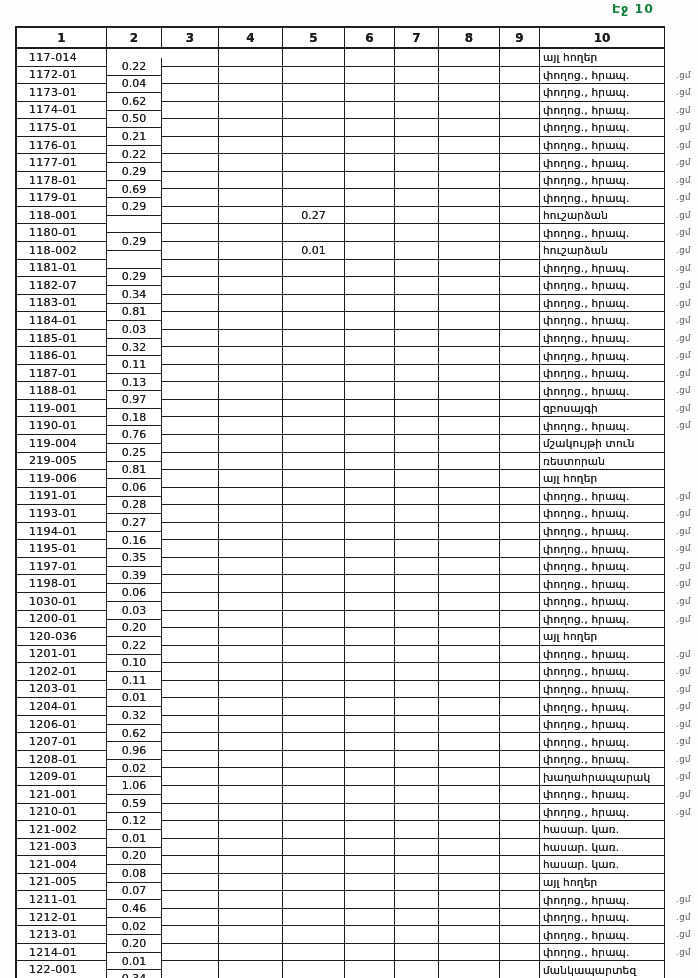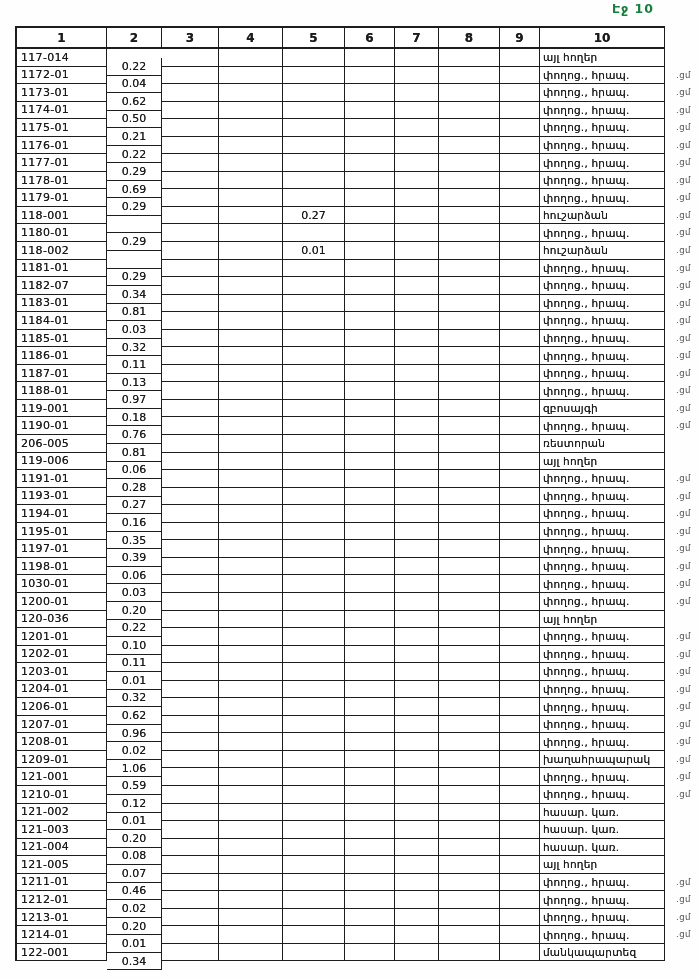--- a/index.html
+++ b/index.html
@@ -49,21 +49,21 @@
   .col1  { flex: 0 0 90px; }
   .col2  { flex: 0 0 55px; }
   .col3  { flex: 0 0 57px; }
   .col4  { flex: 0 0 64px; }
   .col5  { flex: 0 0 62px; }
   .col6  { flex: 0 0 50px; }
   .col7  { flex: 0 0 44px; }
   .col8  { flex: 0 0 61px; }
   .col9  { flex: 0 0 40px; }
   .col10 { flex: 1 1 auto; }
-  .c.c1  { font-size: 11px; padding-left: 4px; letter-spacing: 0.3px; }
+  .c.c1  { font-size: 11px; padding-left: 12px; letter-spacing: 0.3px; }
   .c.c2  { font-size: 11px; justify-content: center; margin-top: 9px; }
   .c.c5  { font-size: 11px; justify-content: center; }
   .c.c10 { font-size: 10.5px; padding-left: 3px; letter-spacing: 0.2px; }
   .mark {
     position: absolute;
     right: -26px;
     top: 3px;
     font-size: 8.5px;
     color: #4c4c4c;
     letter-spacing: 0.5px;
@@ -389,23 +389,36 @@
     <div class="c col4"></div>
     <div class="c c5 col5"></div>
     <div class="c col6"></div>
     <div class="c col7"></div>
     <div class="c col8"></div>
     <div class="c col9"></div>
     <div class="c c10 col10">փողոց., հրապ.</div>
     <span class="mark">.ցմ</span>
   </div>
 
-
-  <div class="row">
-    <div class="c c1 col1">206-005</div>
+  <div class="row">
+    <div class="c c1 col1">119-004</div>
+    <div class="c c2 col2">0.25</div>
+    <div class="c col3"></div>
+    <div class="c col4"></div>
+    <div class="c c5 col5"></div>
+    <div class="c col6"></div>
+    <div class="c col7"></div>
+    <div class="c col8"></div>
+    <div class="c col9"></div>
+    <div class="c c10 col10">մշակույթի տուն</div>
+    <span class="mark"></span>
+  </div>
+
+  <div class="row">
+    <div class="c c1 col1">219-005</div>
     <div class="c c2 col2">0.81</div>
     <div class="c col3"></div>
     <div class="c col4"></div>
     <div class="c c5 col5"></div>
     <div class="c col6"></div>
     <div class="c col7"></div>
     <div class="c col8"></div>
     <div class="c col9"></div>
     <div class="c c10 col10">ռեստորան</div>
     <span class="mark"></span>

